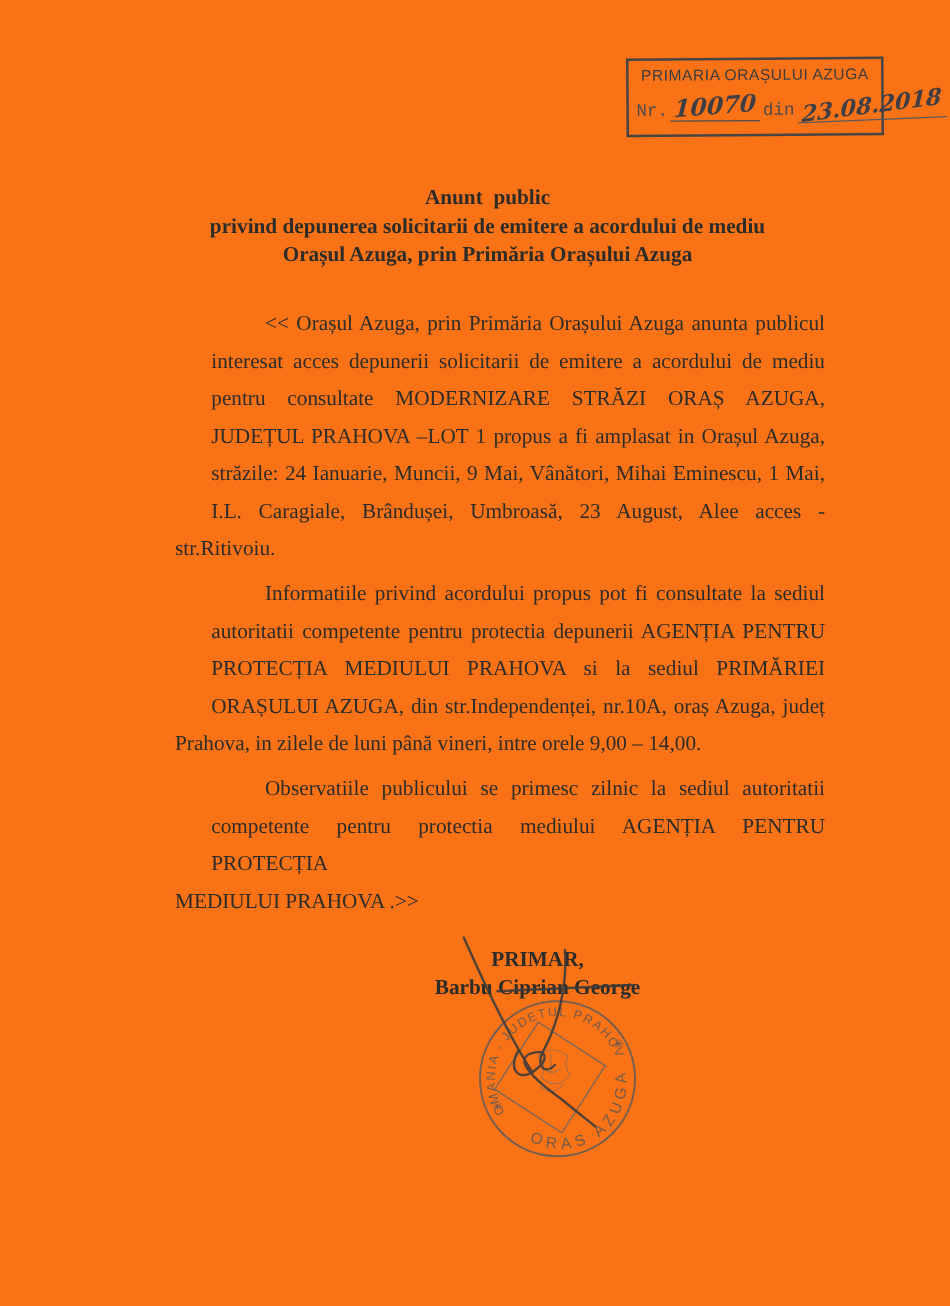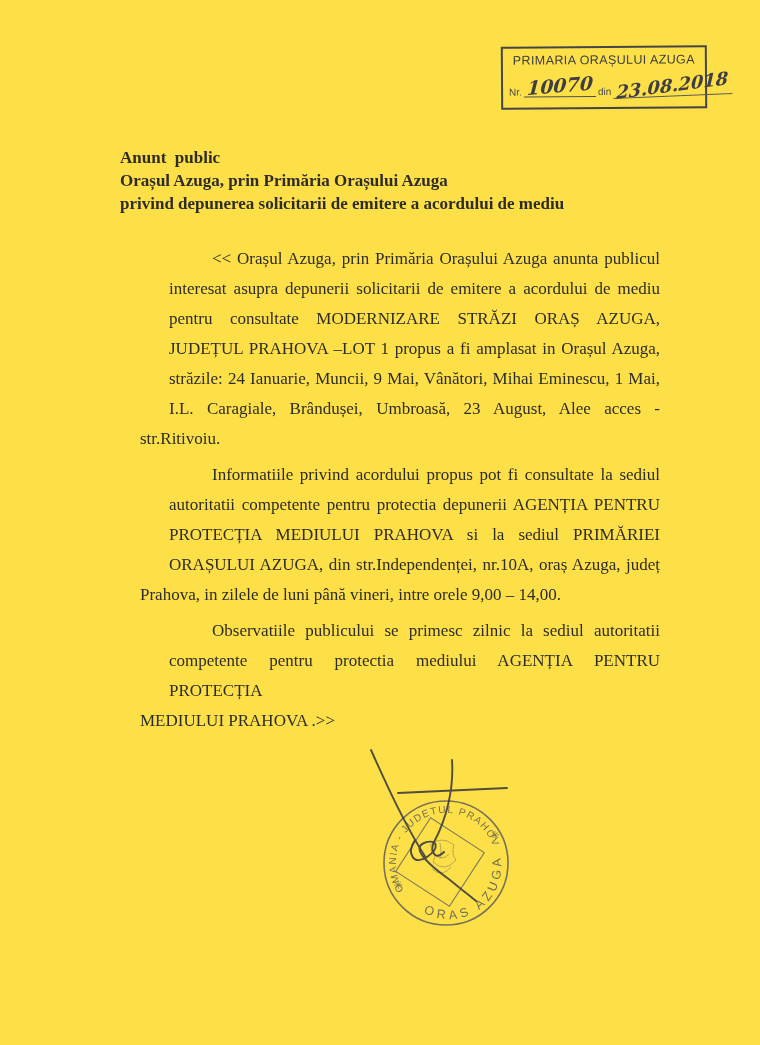--- a/index.html
+++ b/index.html
@@ -1,19 +1,19 @@
 <!DOCTYPE html>
 <html><head>
 <meta charset="utf-8">
 <style>
   html,body{margin:0;padding:0;}
   .page{
     position:relative;
     width:760px;height:1045px;
-    background:#fde047;
+    background:#f97316;
     overflow:hidden;
     font-family:"Liberation Serif", serif;
     color:#2e2c29;
   }
 
   
   .regbox{
     position:absolute;left:501px;top:46px;width:190px;
     border:2px solid #454545;
     padding:5px 6px 10px 6px;
@@ -24,39 +24,39 @@
   .regbox-org{
     font-family:"Liberation Sans", sans-serif;
     font-size:12.5px;letter-spacing:.4px;
     text-align:center;white-space:nowrap;
   }
   .regbox-row{
     display:flex;align-items:flex-end;
     margin-top:10px;white-space:nowrap;
   }
   .regbox .lbl{
-    font-family:Liberation Sans, sans-serif;
-    font-size:10px;color:#4a4a4c;
+    font-family:Liberation Mono, monospace;
+    font-size:14px;color:#4a4a4c;
   }
   .u{border-bottom:1.5px solid #4f4f52;padding:0 3px;margin:0 2px;}
   .u2{margin-right:-22px;border-bottom-color:#5a5a5e;transform:rotate(-2deg);}
   .hand{
     display:inline-block;
     font-family:"DejaVu Serif", serif;
     font-style:italic;font-weight:bold;
     font-size:19px;line-height:16px;
     color:#3e3e44;
     transform:rotate(-4deg) skewX(-8deg);
   }
   .hand-date{font-size:18px;transform:rotate(-5deg) skewX(-10deg);}
 
   
   .title{
     position:absolute;left:120px;width:540px;top:146px;
-    font-weight:bold;font-size:17px;line-height:23px;
+    text-align:center;font-weight:bold;font-size:17px;line-height:23px;
   }
   .title-line{white-space:pre-wrap;}
 
   
   .body-text{
     position:absolute;left:140px;width:520px;top:244px;
     font-size:17px;line-height:30px;
   }
   .para{margin:0 0 6px 0;}
   .para:last-child{margin-bottom:0;}
@@ -88,48 +88,52 @@
     <div class="regbox-row">
       <span class="lbl">Nr.</span>
       <span class="u"><span class="hand">10070</span></span>
       <span class="lbl">din</span>
       <span class="u u2"><span class="hand hand-date">23.08.2018</span></span>
     </div>
   </div>
 
   <div class="title">
     <div class="title-line">Anunt  public</div>
+    <div class="title-line">privind depunerea solicitarii de emitere a acordului de mediu</div>
     <div class="title-line">Orașul Azuga, prin Primăria Orașului Azuga</div>
-    <div class="title-line">privind depunerea solicitarii de emitere a acordului de mediu</div>
   </div>
 
   <div class="body-text">
     <div class="para">
       <div class="jl indent">&lt;&lt; Orașul Azuga, prin Primăria Orașului Azuga anunta publicul</div>
-      <div class="jl">interesat asupra depunerii solicitarii de emitere a acordului de mediu</div>
+      <div class="jl">interesat acces depunerii solicitarii de emitere a acordului de mediu</div>
       <div class="jl">pentru consultate MODERNIZARE STRĂZI ORAȘ AZUGA,</div>
       <div class="jl">JUDEȚUL PRAHOVA –LOT 1 propus a fi amplasat in Orașul Azuga,</div>
       <div class="jl">străzile: 24 Ianuarie, Muncii, 9 Mai, Vânători, Mihai Eminescu, 1 Mai,</div>
       <div class="jl">I.L. Caragiale, Brândușei, Umbroasă, 23 August, Alee acces -</div>
       <div class="ll">str.Ritivoiu.</div>
     </div>
     <div class="para">
       <div class="jl indent">Informatiile privind acordului propus pot fi consultate la sediul</div>
       <div class="jl">autoritatii competente pentru protectia depunerii AGENȚIA PENTRU</div>
       <div class="jl">PROTECȚIA MEDIULUI PRAHOVA si la sediul PRIMĂRIEI</div>
       <div class="jl">ORAȘULUI AZUGA, din str.Independenței, nr.10A, oraș Azuga, județ</div>
       <div class="ll">Prahova, in zilele de luni până vineri,  intre orele 9,00 – 14,00.</div>
     </div>
     <div class="para" style="margin-top:2px;">
       <div class="jl indent">Observatiile publicului se primesc zilnic la sediul autoritatii</div>
       <div class="jl">competente pentru protectia mediului AGENȚIA PENTRU PROTECȚIA</div>
       <div class="ll">MEDIULUI PRAHOVA .&gt;&gt;</div>
     </div>
   </div>
 
+  <div class="sig">
+    <div>PRIMAR,</div>
+    <div>Barbu Ciprian George</div>
+  </div>
 
   <svg class="seal-svg" width="160" height="160" viewBox="0 0 160 160" opacity="0.82">
     <defs>
       <path id="arcTop" d="M 34.7 103 A 50 50 0 1 1 124.2 58.9" fill="none"></path>
       <path id="arcBottom" d="M 38.2 111.4 A 52 52 0 1 0 120.6 48.2" fill="none"></path>
     </defs>
     <circle cx="78" cy="78" r="62" fill="none" stroke="#5a5a5c" stroke-width="1.6"></circle>
     <g transform="translate(72,77) rotate(33)">
       <rect x="-32" y="-32" width="64" height="64" fill="none" stroke="#636365" stroke-width="1.1"></rect>
     </g>

